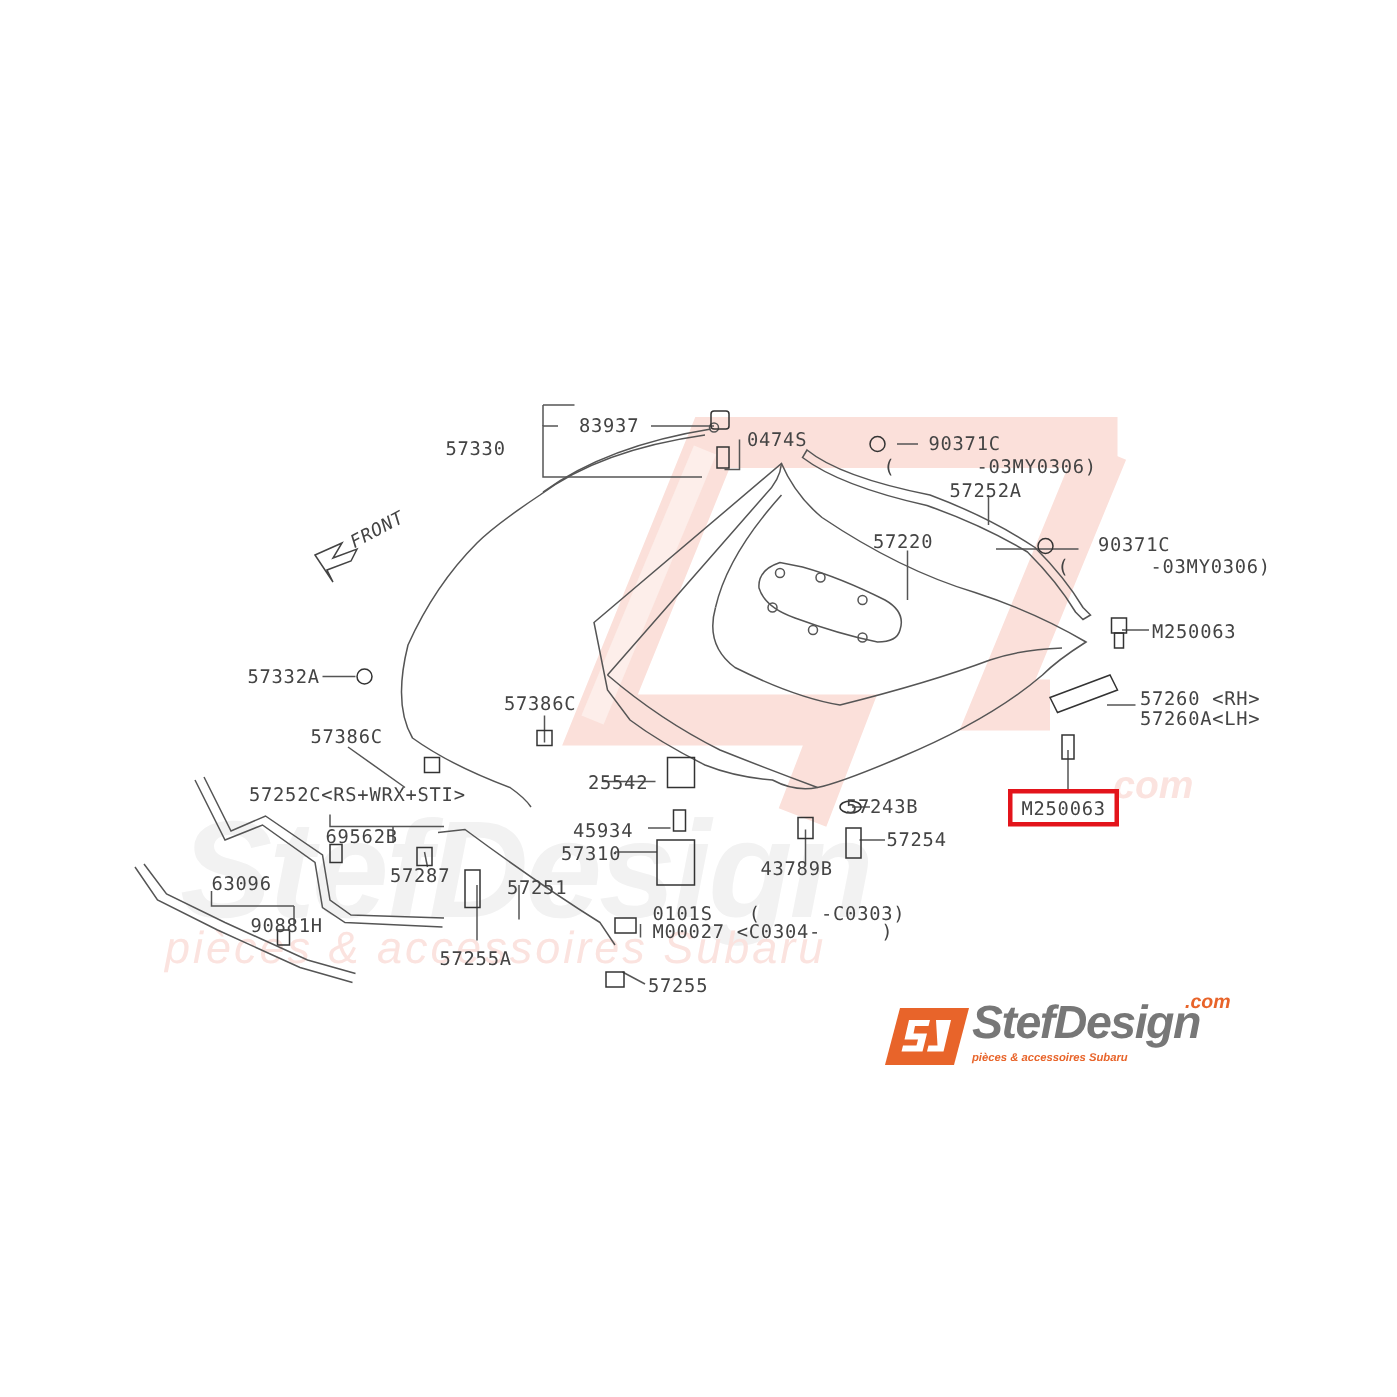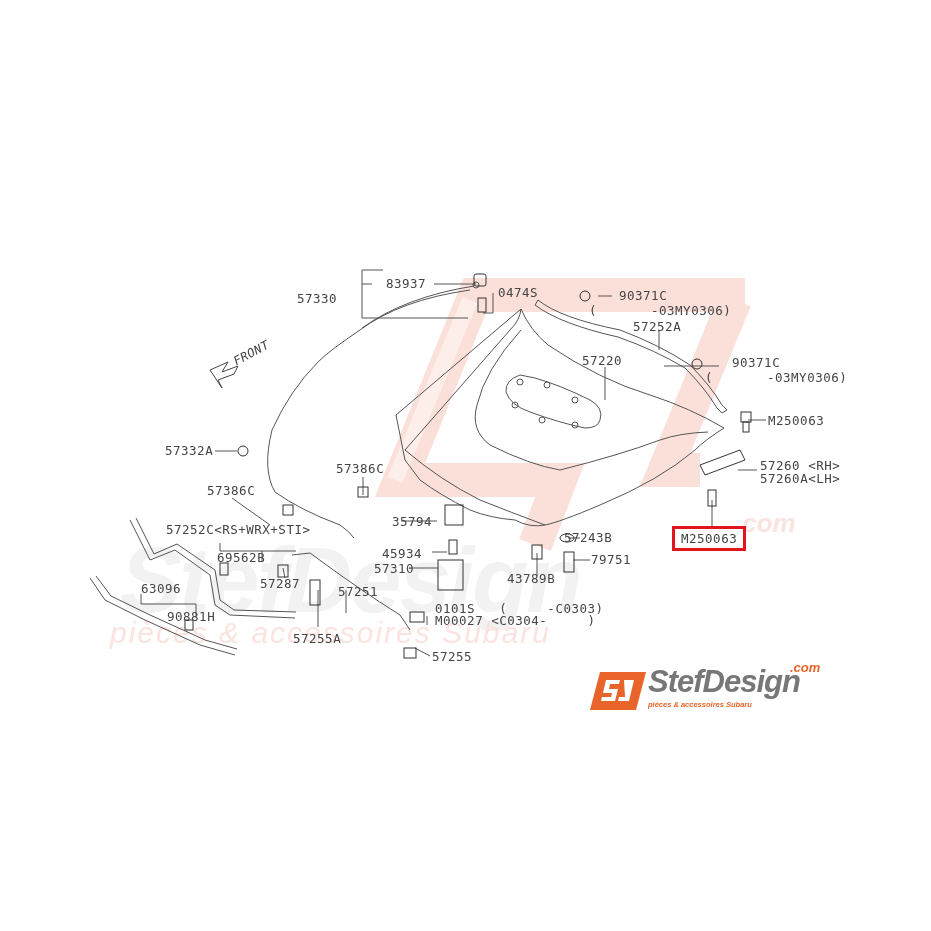--- a/index.html
+++ b/index.html
@@ -142,23 +142,23 @@
   <div class="lbl" style="left:760px;top:459px">57260 &lt;RH&gt;</div>
   <div class="lbl" style="left:760px;top:472px">57260A&lt;LH&gt;</div>
 
   <div class="hl" style="left:672px;top:526px">
     <span>M250063</span>
   </div>
 
   <div class="lbl" style="left:165px;top:444px">57332A</div>
   <div class="lbl" style="left:207px;top:484px">57386C</div>
   <div class="lbl" style="left:336px;top:462px">57386C</div>
-  <div class="lbl" style="left:392px;top:515px">35794</div>
+  <div class="lbl" style="left:392px;top:515px">25542</div>
   <div class="lbl" style="left:564px;top:531px">57243B</div>
-  <div class="lbl" style="left:591px;top:553px">79751</div>
+  <div class="lbl" style="left:591px;top:553px">57254</div>
   <div class="lbl" style="left:507px;top:572px">43789B</div>
   <div class="lbl" style="left:382px;top:547px">45934</div>
   <div class="lbl" style="left:374px;top:562px">57310</div>
   <div class="lbl" style="left:166px;top:523px">57252C&lt;RS+WRX+STI&gt;</div>
   <div class="lbl" style="left:217px;top:551px">69562B</div>
   <div class="lbl" style="left:260px;top:577px">57287</div>
   <div class="lbl" style="left:338px;top:585px">57251</div>
   <div class="lbl" style="left:141px;top:582px">63096</div>
   <div class="lbl" style="left:167px;top:610px">90881H</div>
   <div class="lbl" style="left:293px;top:632px">57255A</div>

